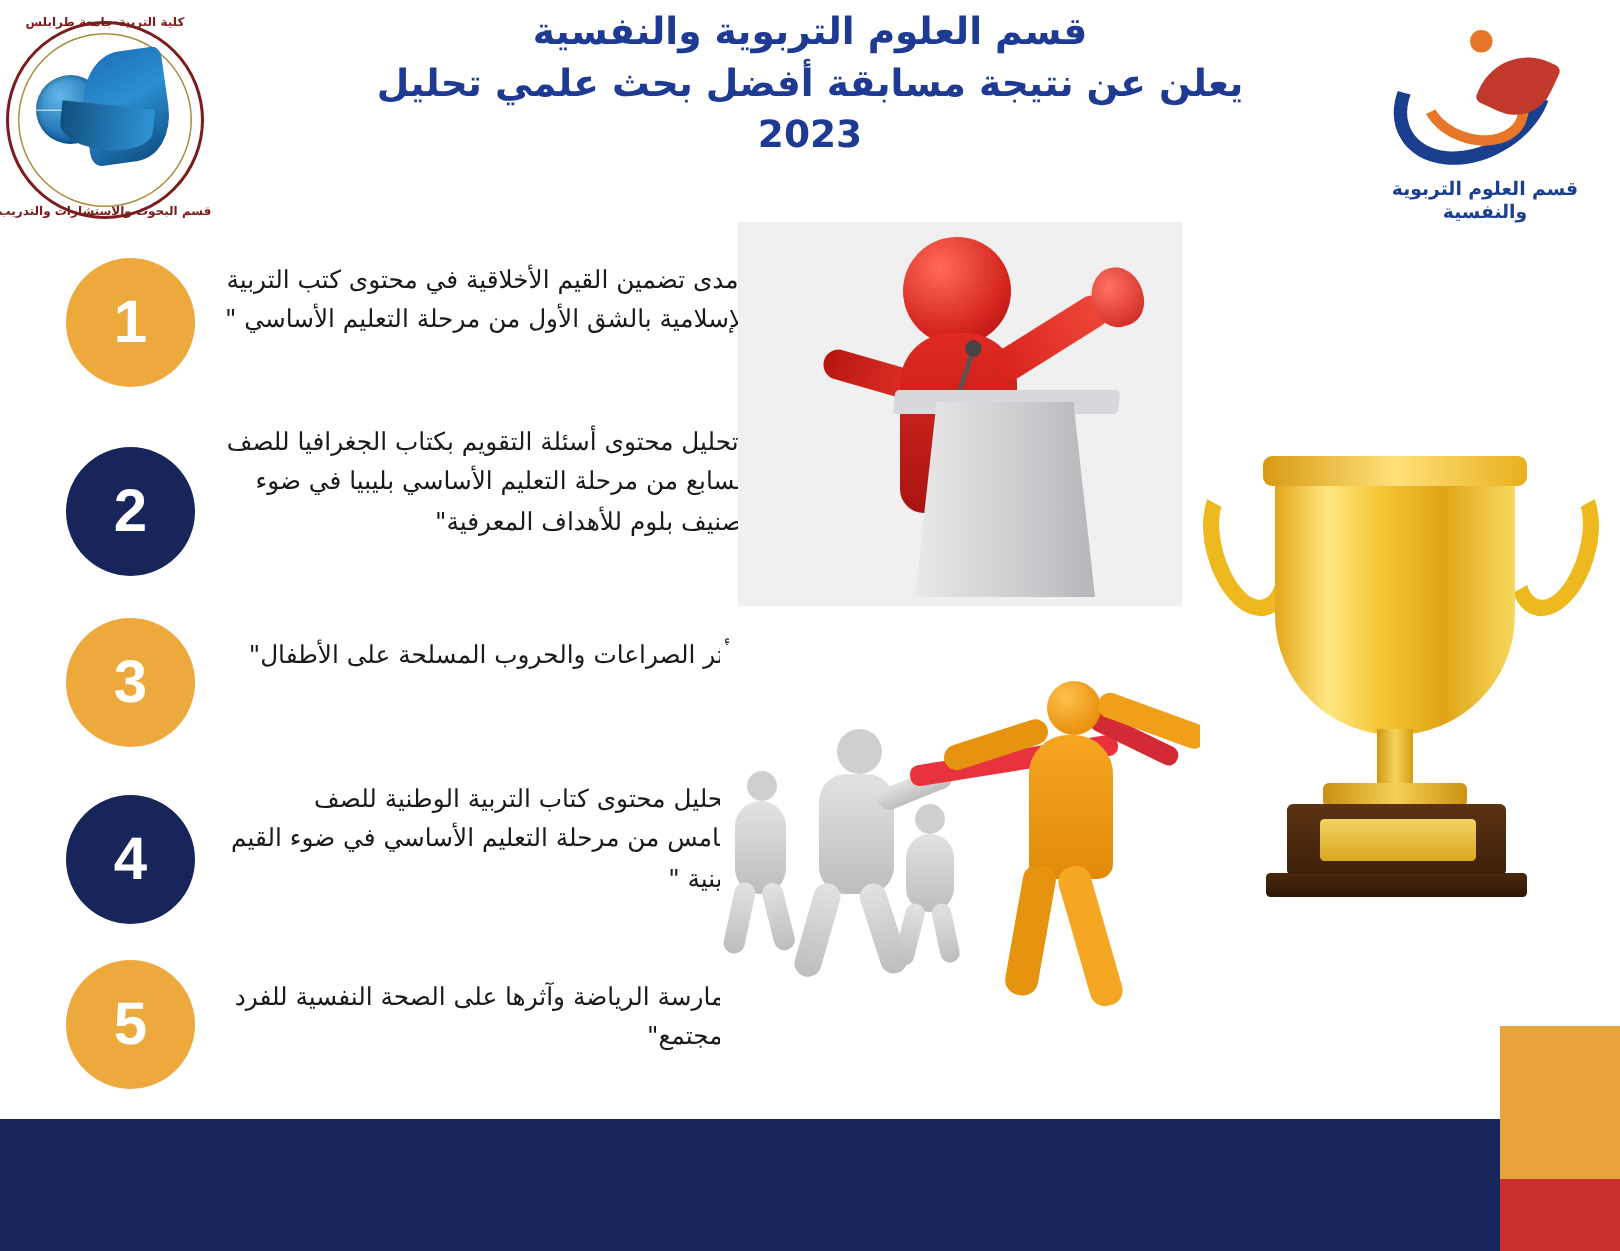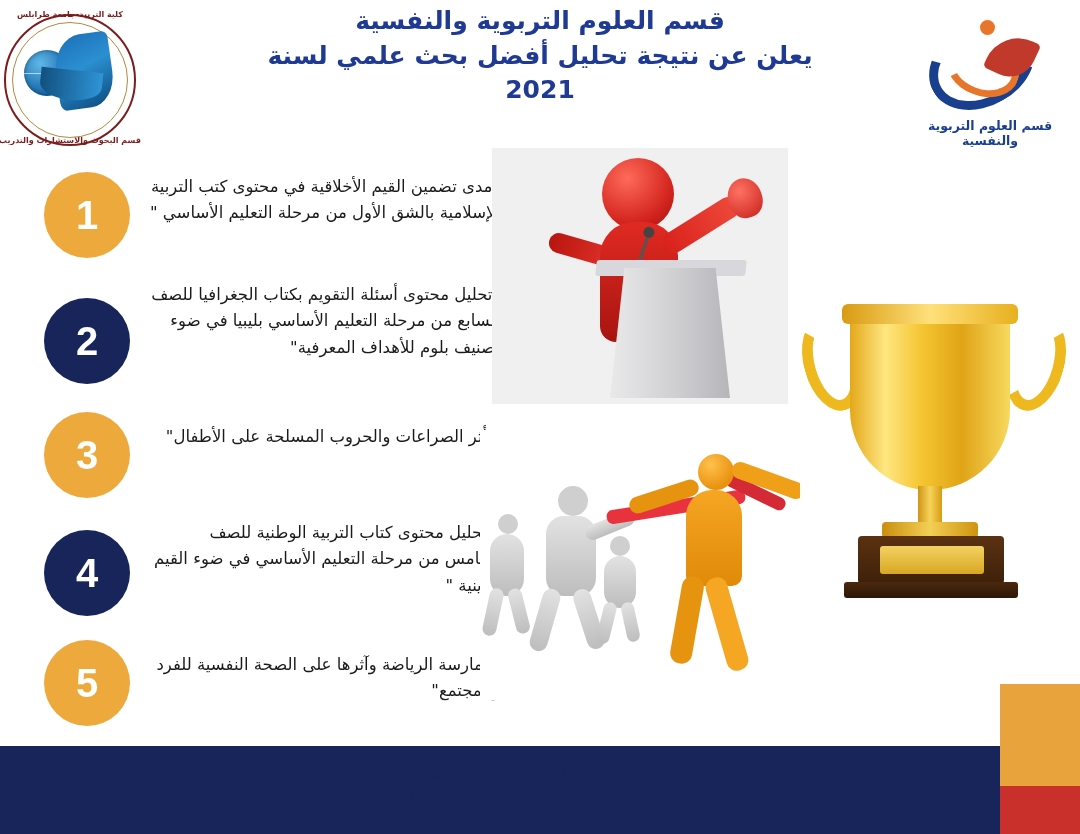--- a/index.html
+++ b/index.html
@@ -480,22 +480,22 @@
     <div class="ring2"></div>
     <div class="globe"></div>
     <div class="swoosh"></div>
     <div class="swoosh2"></div>
     <div class="toptext">كلية التربية-جامعة طرابلس</div>
     <div class="bottomtext">قسم البحوث والاستشارات والتدريب</div>
   </div>
 
   <div class="title-block">
     <span class="line">قسم العلوم التربوية والنفسية</span>
-    <span class="line">يعلن عن نتيجة تحليل أفضل بحث علمي لسنة</span>
-    <span class="line">2021</span>
+    <span class="line">يعلن عن نتيجة مسابقة أفضل بحث علمي تحليل</span>
+    <span class="line">2023</span>
   </div>
 
   <div class="logo-right">
     <div class="mark">
       <div class="arcBig"></div>
       <div class="arcSmall"></div>
       <div class="blade"></div>
       <div class="dot"></div>
     </div>
     <div class="caption">قسم العلوم التربوية والنفسية</div>

